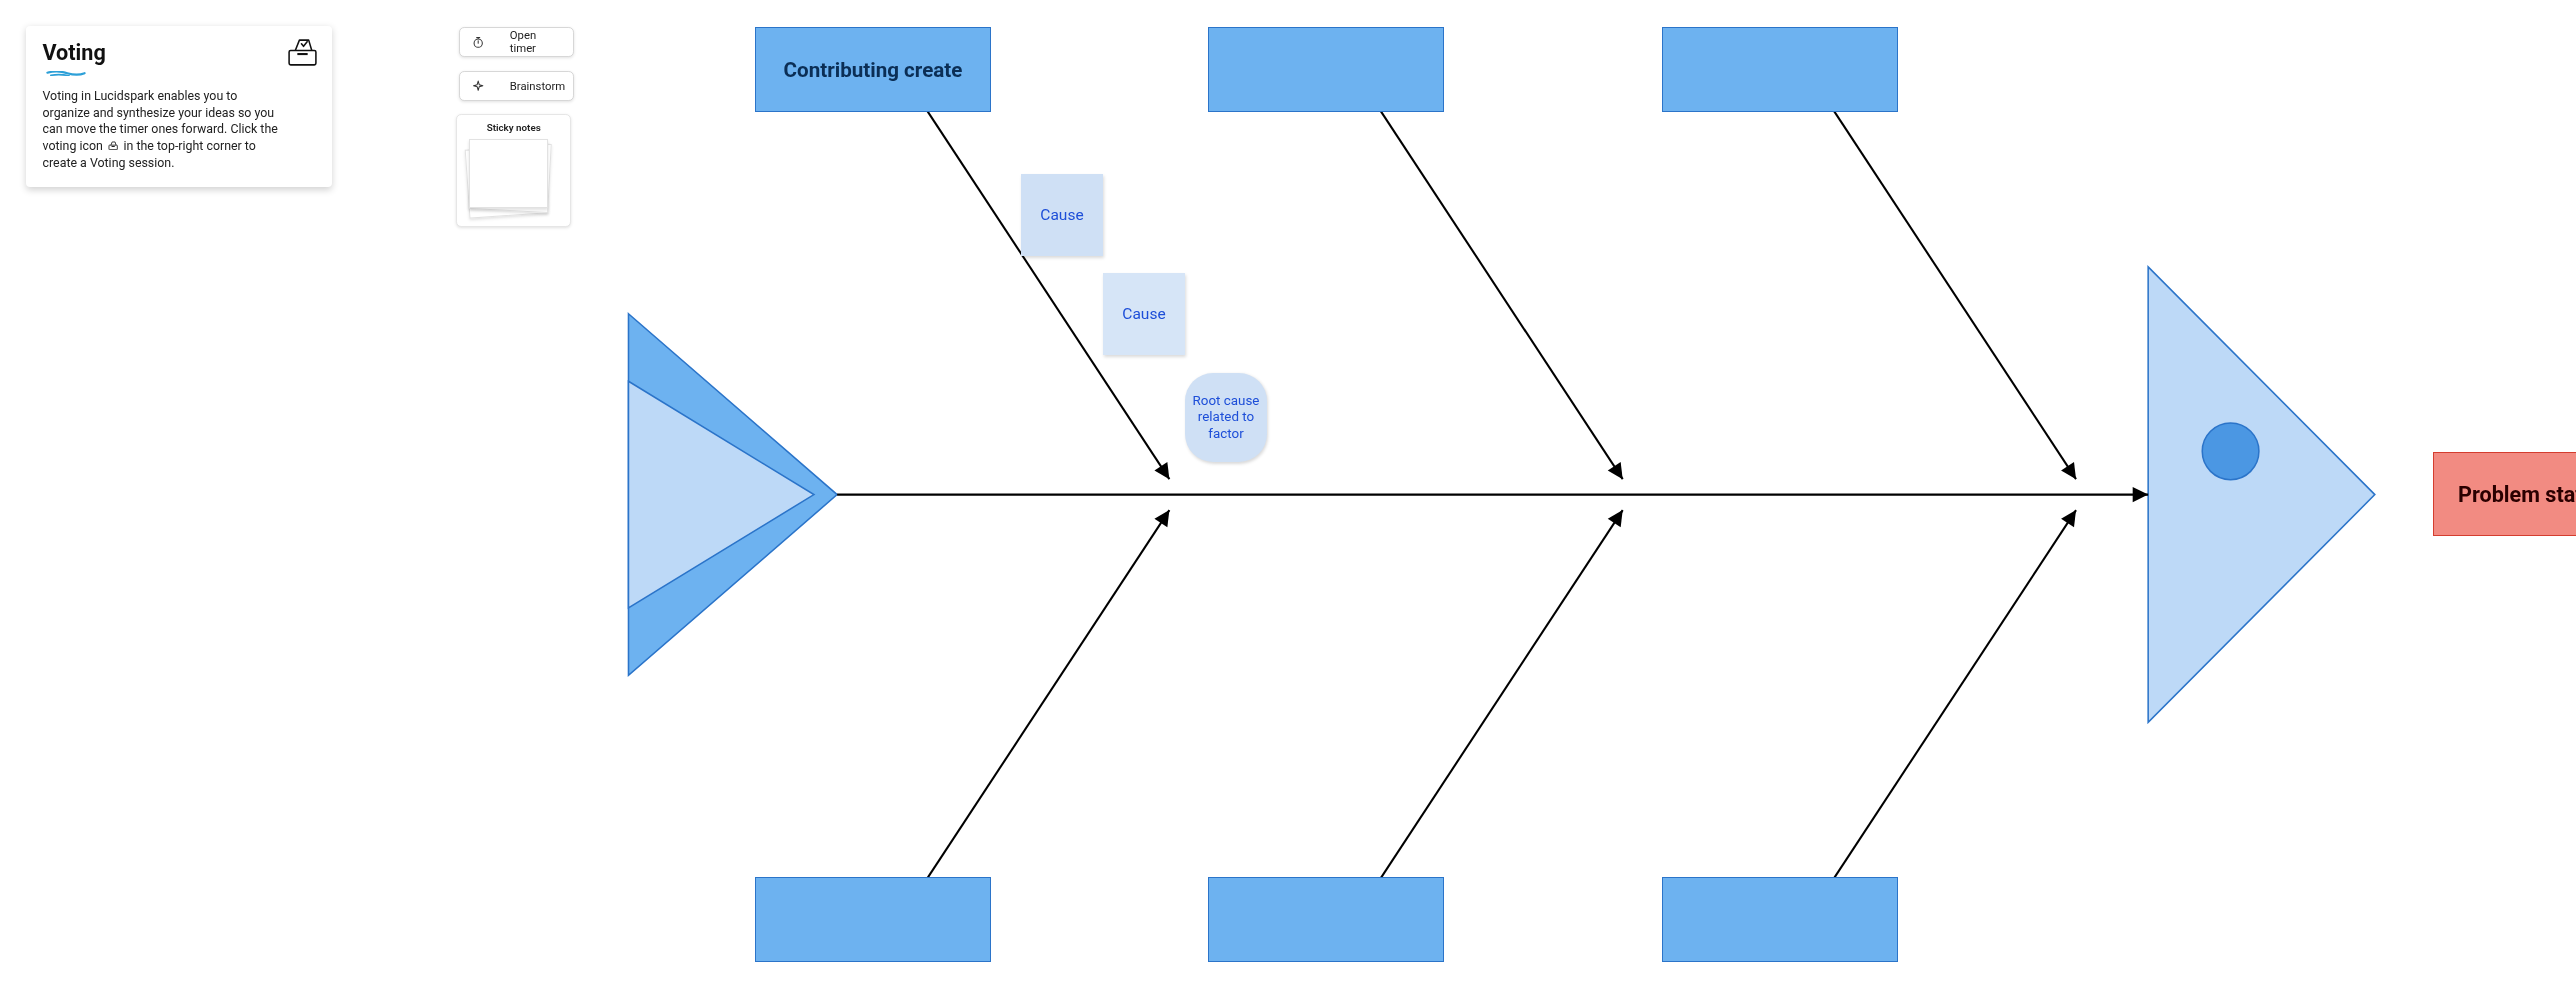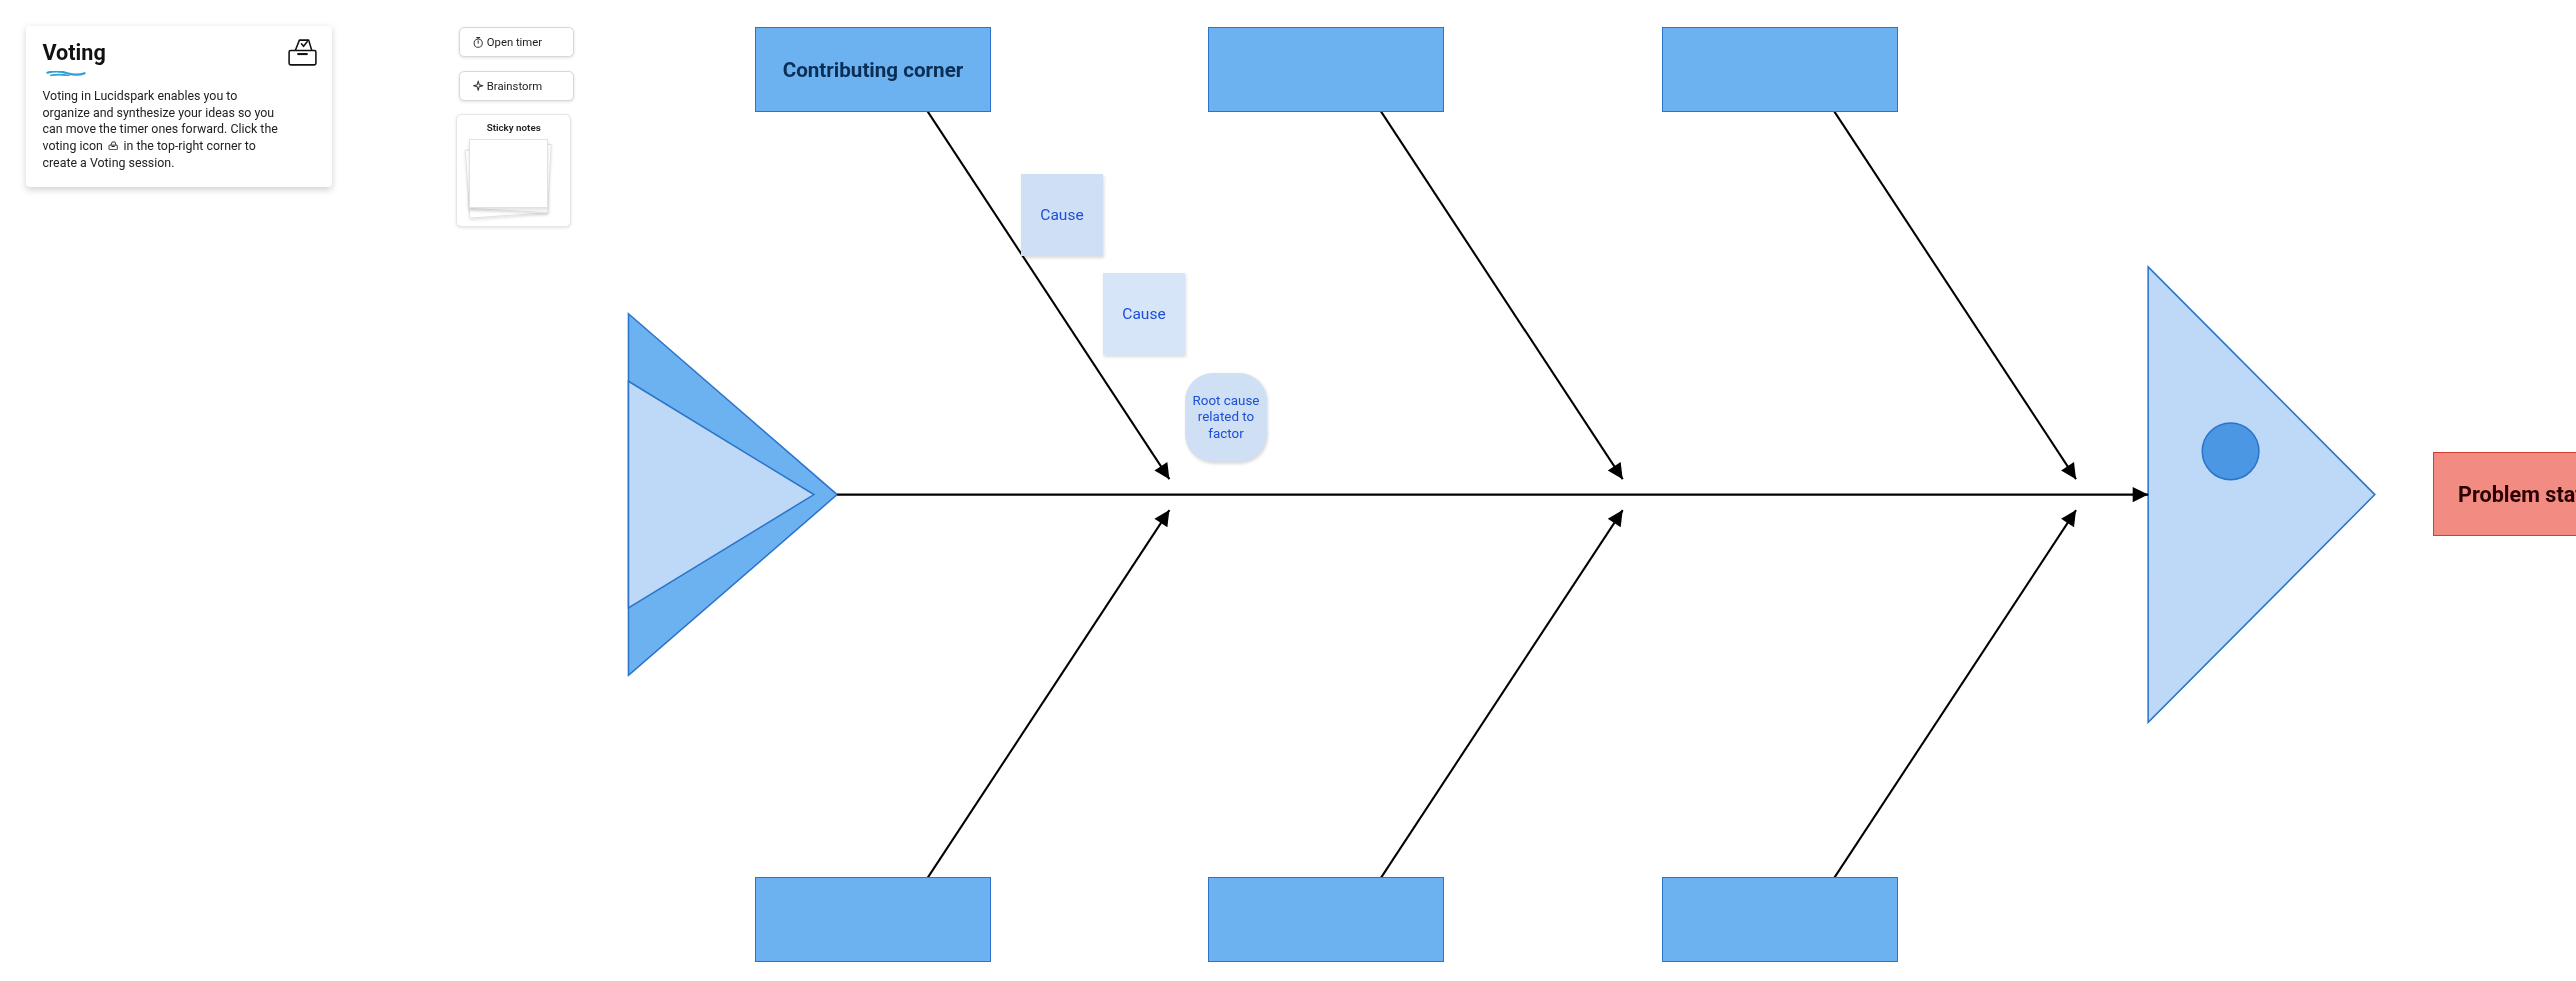--- a/index.html
+++ b/index.html
@@ -25,21 +25,21 @@
   }
   .card h2{margin:0 0 3.1px 0;font-size:21.6px;font-weight:700;}
   .card .underline{width:46px;height:5.2px;margin-top:2.1px;}
   .card p{margin:9.3px 0 0 0;font-size:12.4px;line-height:1.35;color:#222;max-width:237px;}
   .card .iconbox{position:absolute;top:11.3px;right:13.4px;}
   .inline-icon{display:inline-block;vertical-align:middle;margin:0 2.1px;}
 
   
   .toolbtn{
     position:absolute;background:#fff;border:0.5px solid #d7d7d7;border-radius:5.2px;
-    box-shadow:var(--mini-shadow);height:28px;display:flex;align-items:center;gap:2px;
+    box-shadow:var(--mini-shadow);height:28px;display:flex;align-items:center;gap:25px;
     padding:0 12.4px;font-size:11.3px;color:#222;cursor:pointer;
   }
   .toolbtn svg{flex:0 0 auto;}
 
   
   .sticky-panel{
     position:absolute;background:#fff;border:0.5px solid #e6e6e6;border-radius:5.2px;
     box-shadow:var(--mini-shadow);padding:7.2px 8.2px 9.3px 8.2px;
   }
   .sticky-panel .label{font-size:9.8px;font-weight:600;color:#222;margin-bottom:6.2px;}
@@ -161,21 +161,21 @@
     <line x1="1800" y1="215" x2="2270" y2="930" stroke="#000" stroke-width="4" marker-end="url(#arrow)"></line>
     <line x1="2680" y1="215" x2="3150" y2="930" stroke="#000" stroke-width="4" marker-end="url(#arrow)"></line>
     <line x1="3560" y1="215" x2="4030" y2="930" stroke="#000" stroke-width="4" marker-end="url(#arrow)"></line>
 
     <line x1="1800" y1="1705" x2="2270" y2="990" stroke="#000" stroke-width="4" marker-end="url(#arrow)"></line>
     <line x1="2680" y1="1705" x2="3150" y2="990" stroke="#000" stroke-width="4" marker-end="url(#arrow)"></line>
     <line x1="3560" y1="1705" x2="4030" y2="990" stroke="#000" stroke-width="4" marker-end="url(#arrow)"></line>
   </svg>
 
   <div class="factor-box" style="left:755px;top:27px;width:234px;height:83px;">
-      <span>Contributing corner</span>
+      <span>Contributing create</span>
     </div>
   <div class="factor-box" style="left:1208px;top:27px;width:234px;height:83px;">
       <span></span>
     </div>
   <div class="factor-box" style="left:1662px;top:27px;width:234px;height:83px;">
       <span></span>
     </div>
 
   <div class="factor-box" style="left:755px;top:877px;width:234px;height:83px;">
       <span></span>

